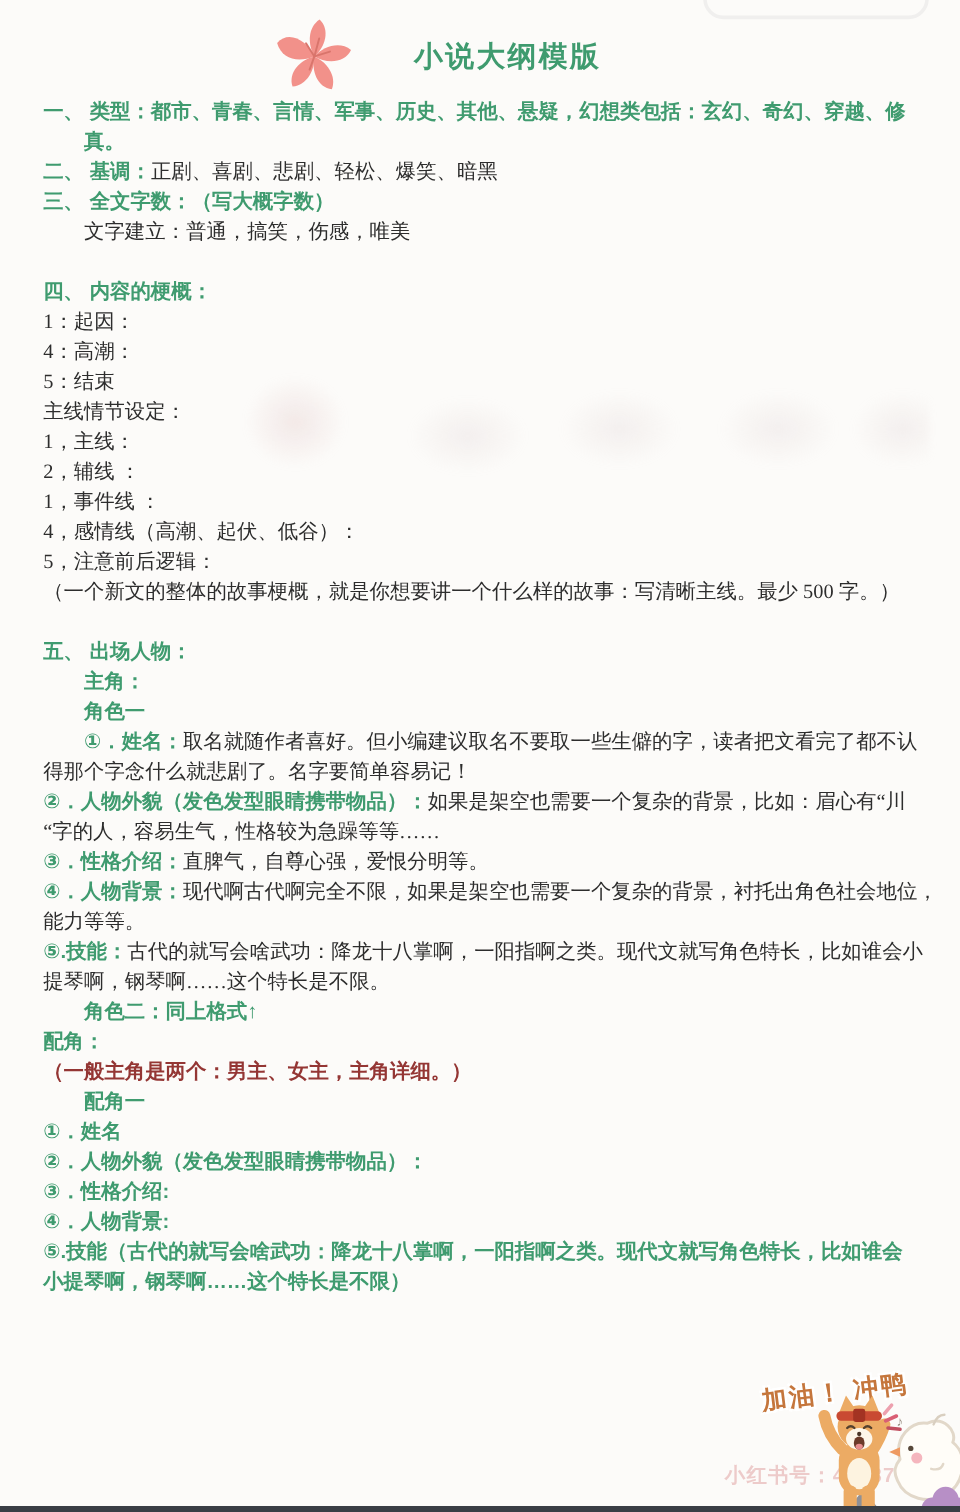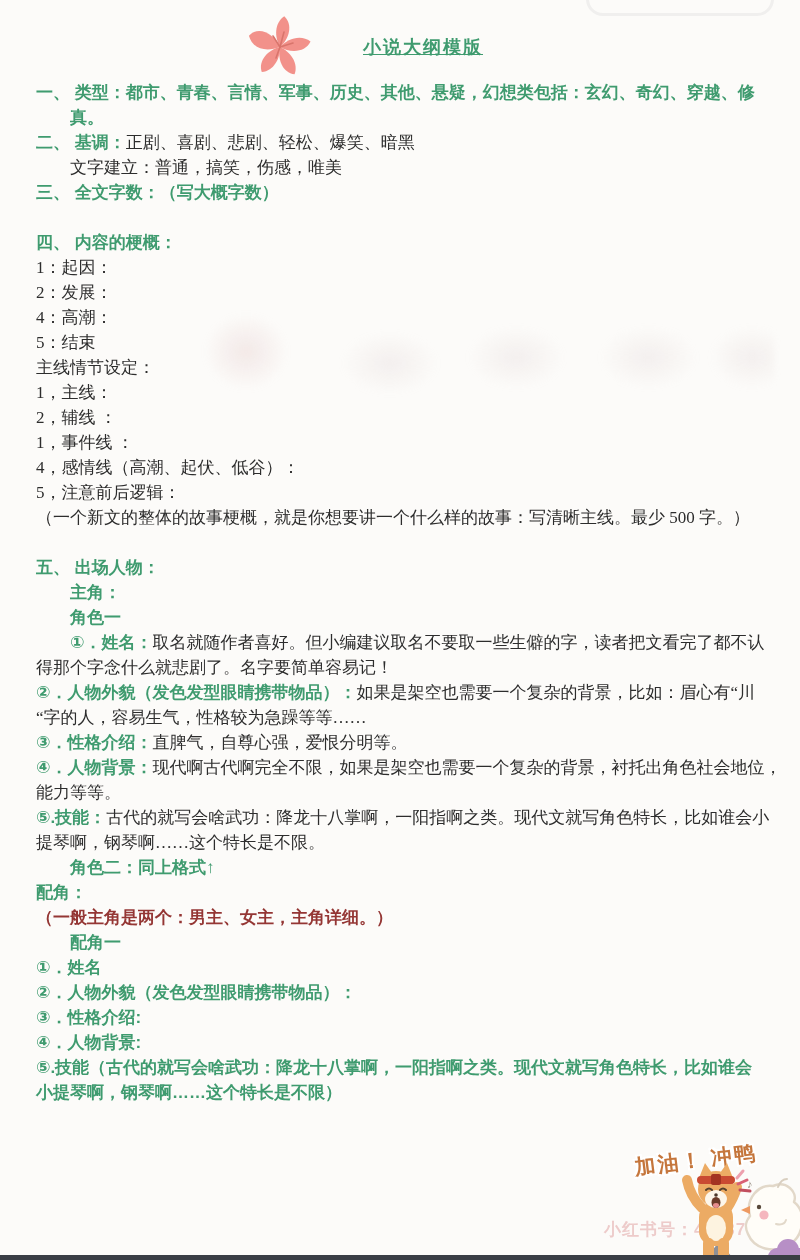--- a/index.html
+++ b/index.html
@@ -24,21 +24,21 @@
     border:3px solid #f0efee;border-radius:17px;background:transparent;
   }
 
   
   .header{
     display:flex;align-items:center;justify-content:center;
     padding-top:18px;height:76px;transform:translateX(-42px);
   }
   .flower{width:74px;height:74px;margin-right:46px;flex:0 0 auto;}
   .doc-title{
-    font-size:18px;font-weight:bold;color:var(--green);letter-spacing:2px;text-decoration:underline;
+    font-size:24px;font-weight:bold;color:var(--green);letter-spacing:2px;
   }
 
   
   .lines{margin-top:4px;font-size:17px;line-height:25px;white-space:nowrap;position:relative;z-index:2;}
   .line{height:25px;}
   .line.blank{height:25px;}
   .ind1{padding-left:34px;}
   .seg-g{color:var(--green);font-weight:700;}
   .seg-b{color:var(--ink);font-family:"Liberation Serif","DejaVu Serif",serif;}
   .seg-r{color:var(--red);font-weight:700;font-family:"Liberation Serif","DejaVu Serif",serif;}
@@ -100,26 +100,25 @@
     </svg>
     <div class="doc-title">小说大纲模版</div>
   </div>
 
   <div class="center-watermark"></div>
 
   <div class="lines">
       <div class="line"><span class="seg-g">一、 类型：都市、青春、言情、军事、历史、其他、悬疑，幻想类包括：玄幻、奇幻、穿越、修</span></div>
       <div class="line ind1"><span class="seg-g">真。</span></div>
       <div class="line"><span class="seg-g">二、 基调：</span><span class="seg-b">正剧、喜剧、悲剧、轻松、爆笑、暗黑</span></div>
+      <div class="line"><span class="seg-g">三、 全文字数：（写大概字数）</span></div>
       <div class="line ind1"><span class="seg-b">文字建立：普通，搞笑，伤感，唯美</span></div>
-      <div class="line"><span class="seg-g">三、 全文字数：（写大概字数）</span></div>
       <div class="line blank"></div>
       <div class="line"><span class="seg-g">四、 内容的梗概：</span></div>
       <div class="line"><span class="seg-b">1：起因：</span></div>
-      <div class="line"><span class="seg-b">2：发展：</span></div>
       <div class="line"><span class="seg-b">4：高潮：</span></div>
       <div class="line"><span class="seg-b">5：结束</span></div>
       <div class="line"><span class="seg-b">主线情节设定：</span></div>
       <div class="line"><span class="seg-b">1，主线：</span></div>
       <div class="line"><span class="seg-b">2，辅线 ：</span></div>
       <div class="line"><span class="seg-b">1，事件线 ：</span></div>
       <div class="line"><span class="seg-b">4，感情线（高潮、起伏、低谷）：</span></div>
       <div class="line"><span class="seg-b">5，注意前后逻辑：</span></div>
       <div class="line"><span class="seg-b">（一个新文的整体的故事梗概，就是你想要讲一个什么样的故事：写清晰主线。最少 500 字。）</span></div>
       <div class="line blank"></div>

